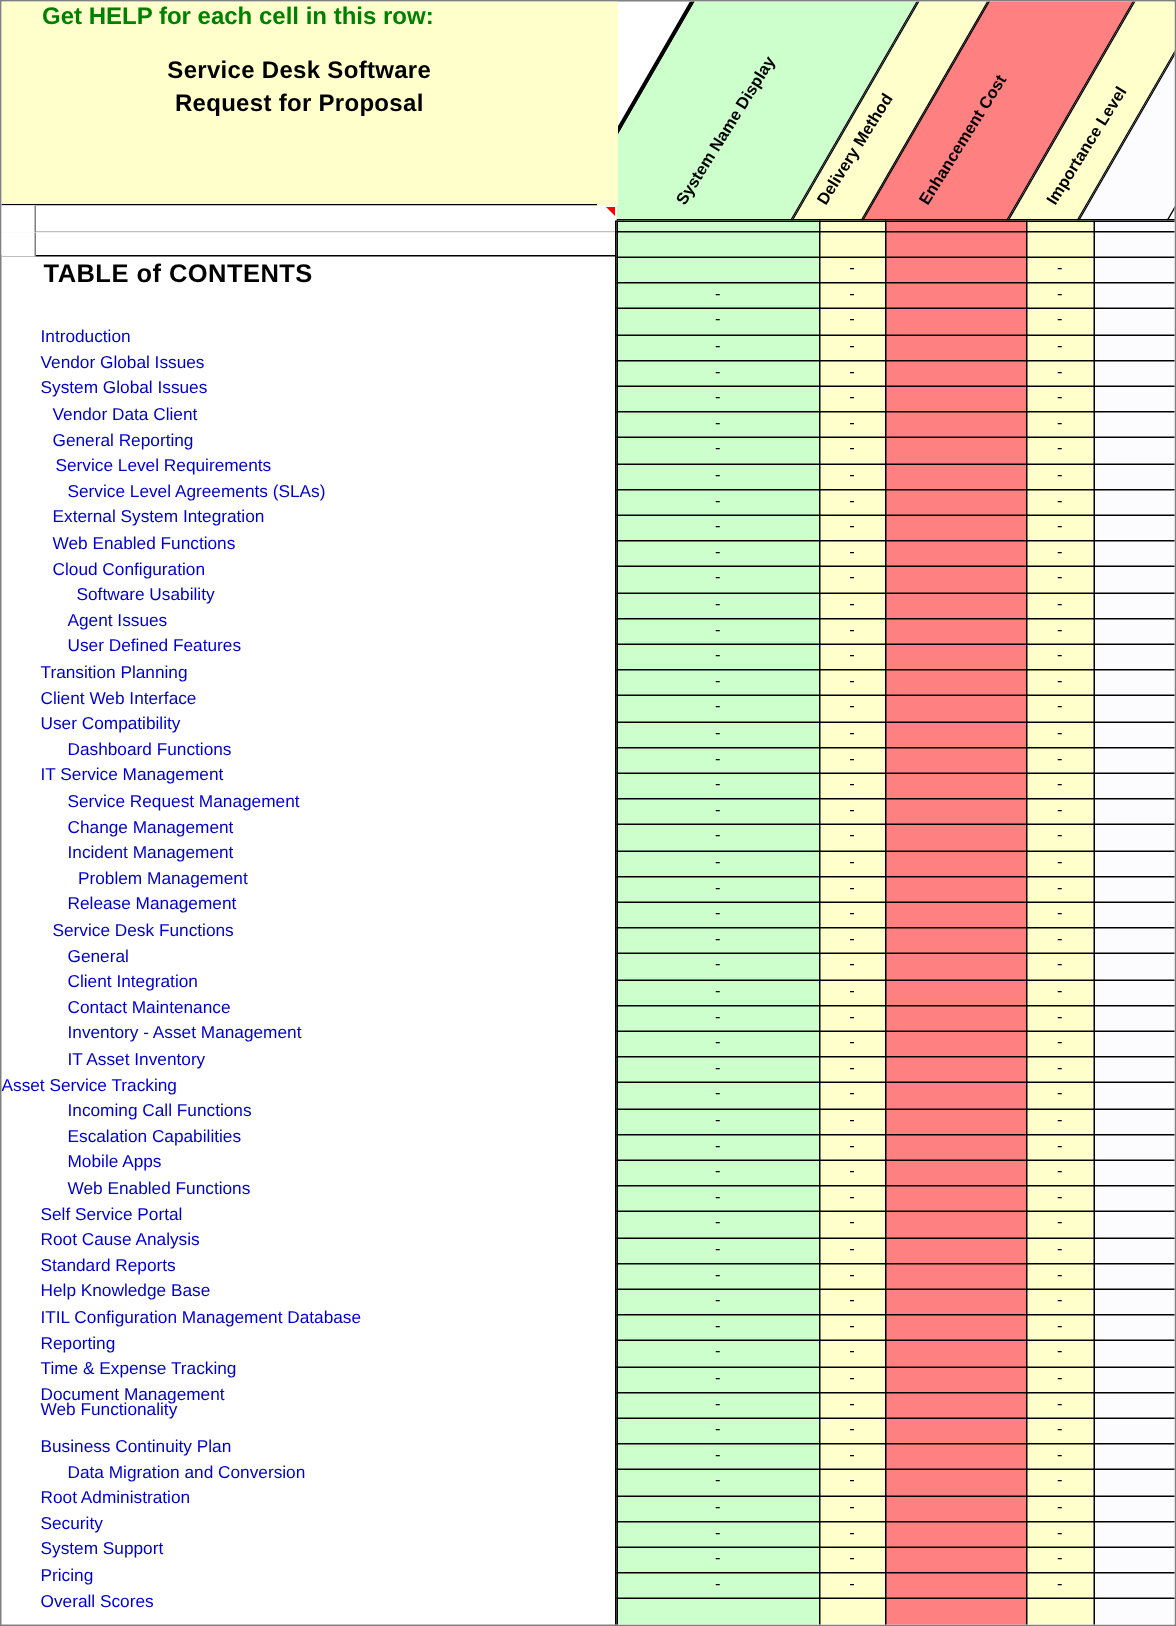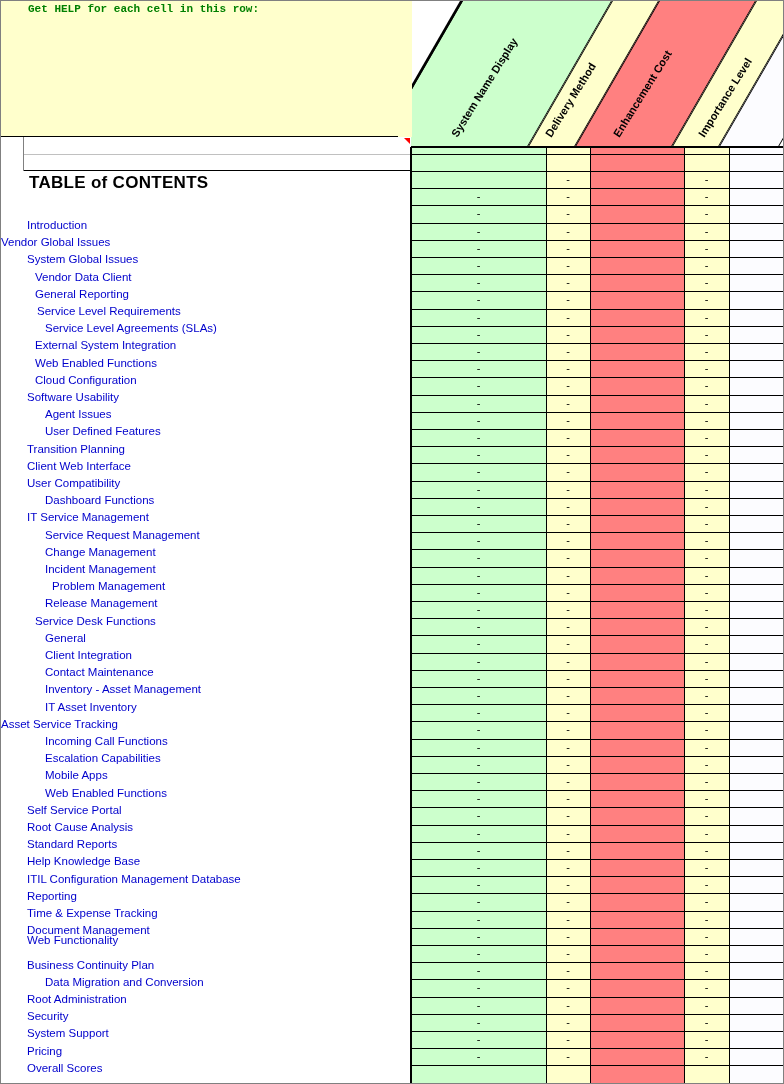--- a/index.html
+++ b/index.html
@@ -115,25 +115,24 @@
     left: 0; top: 0;
     width: 23px; height: 18px;
     box-sizing: border-box;
     border-right: 1px solid #808080;
     background: #FFFFFF;
   }
   .help-text {
     position: absolute;
     left: 27px;
     top: 2px;
-    font-size: 11px;
+    font-size: 16px;
     font-weight: bold;
     color: #008000;
     white-space: nowrap;
-    font-family: Liberation Mono, monospace;
   }
   .comment-tri {
     position: absolute;
     left: 403px;
     top: 137px;
     width: 0; height: 0;
     border-top: 6px solid #FF0000;
     border-left: 6px solid transparent;
   }
 
@@ -225,20 +224,24 @@
     height: 1px;
     background: #000000;
   }
 </style>
 </head>
 <body>
 
 <div id="sheet">
 
   <div class="title-banner"></div>
+  <div class="title-text">
+    <div>Service Desk Software</div>
+    <div>Request for Proposal</div>
+  </div>
 
   <div class="diag-zone">
     <div class="slant slant-green"></div>
     <div class="slant slant-yel1"></div>
     <div class="slant slant-red"></div>
     <div class="slant slant-yel2"></div>
     <div class="slant slant-white"></div>
     <div class="slant slant-thick"></div>
   </div>
   <div class="diag-left-fill"></div>
@@ -258,30 +261,30 @@
 
   <div class="resp-row">
     <div class="resp-rownum"></div>
   </div>
   <div class="response-label">RESPONSE</div>
 
   <div class="toc-title">TABLE of CONTENTS</div>
 
   <div id="toc-list">
       <div class="toc-item" style="top: 216px; padding-left: 26px;">Introduction</div>
-      <div class="toc-item" style="top: 233.2px; ">Vendor Global Issues</div>
+      <div class="toc-item" style="top: 233.2px; padding-left: 26px;">Vendor Global Issues</div>
       <div class="toc-item" style="top: 250.4px; padding-left: 26px;">System Global Issues</div>
       <div class="toc-item" style="top: 267.6px; padding-left: 34px;">Vendor Data Client</div>
       <div class="toc-item" style="top: 284.8px; padding-left: 34px;">General Reporting</div>
       <div class="toc-item" style="top: 302px; padding-left: 36px;">Service Level Requirements</div>
       <div class="toc-item" style="top: 319.2px; padding-left: 44px;">Service Level Agreements (SLAs)</div>
       <div class="toc-item" style="top: 336.4px; padding-left: 34px;">External System Integration</div>
       <div class="toc-item" style="top: 353.6px; padding-left: 34px;">Web Enabled Functions</div>
       <div class="toc-item" style="top: 370.8px; padding-left: 34px;">Cloud Configuration</div>
-      <div class="toc-item" style="top: 388px; padding-left: 26px;">Software Usability</div>
+      <div class="toc-item" style="top: 388px; padding-left: 26px; margin-left: 24px;">Software Usability</div>
       <div class="toc-item" style="top: 405.2px; padding-left: 44px;">Agent Issues</div>
       <div class="toc-item" style="top: 422.4px; padding-left: 44px;">User Defined Features</div>
       <div class="toc-item" style="top: 439.6px; padding-left: 26px;">Transition Planning</div>
       <div class="toc-item" style="top: 456.8px; padding-left: 26px;">Client Web Interface</div>
       <div class="toc-item" style="top: 474px; padding-left: 26px;">User Compatibility</div>
       <div class="toc-item" style="top: 491.2px; padding-left: 44px;">Dashboard Functions</div>
       <div class="toc-item" style="top: 508.4px; padding-left: 26px;">IT Service Management</div>
       <div class="toc-item" style="top: 525.6px; padding-left: 44px;">Service Request Management</div>
       <div class="toc-item" style="top: 542.8px; padding-left: 44px;">Change Management</div>
       <div class="toc-item" style="top: 560px; padding-left: 44px;">Incident Management</div>

